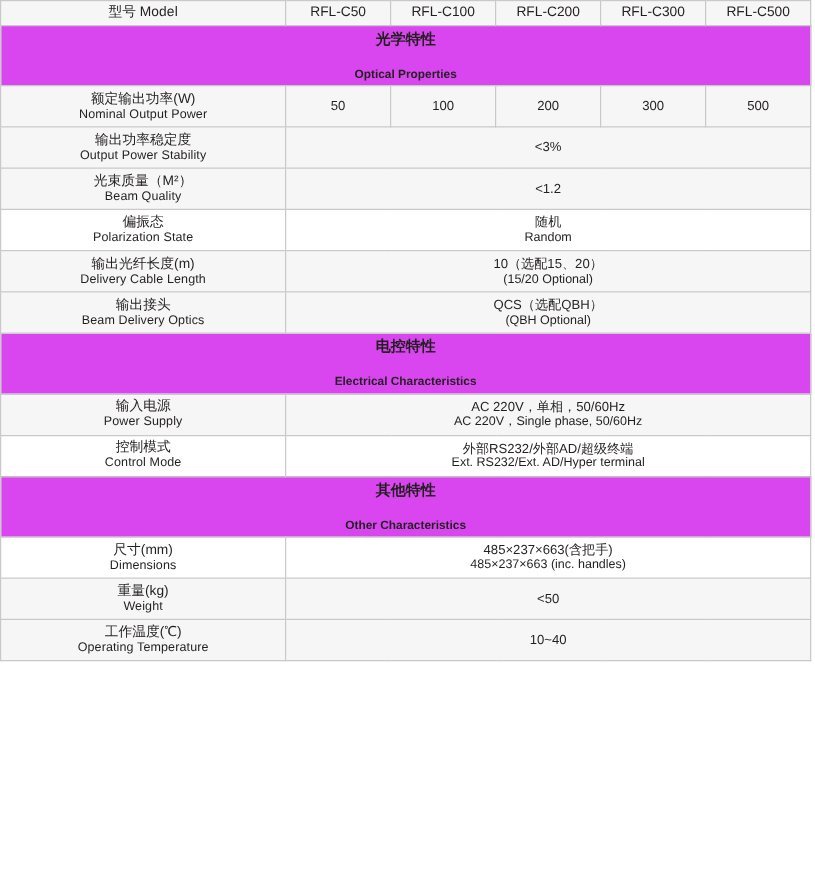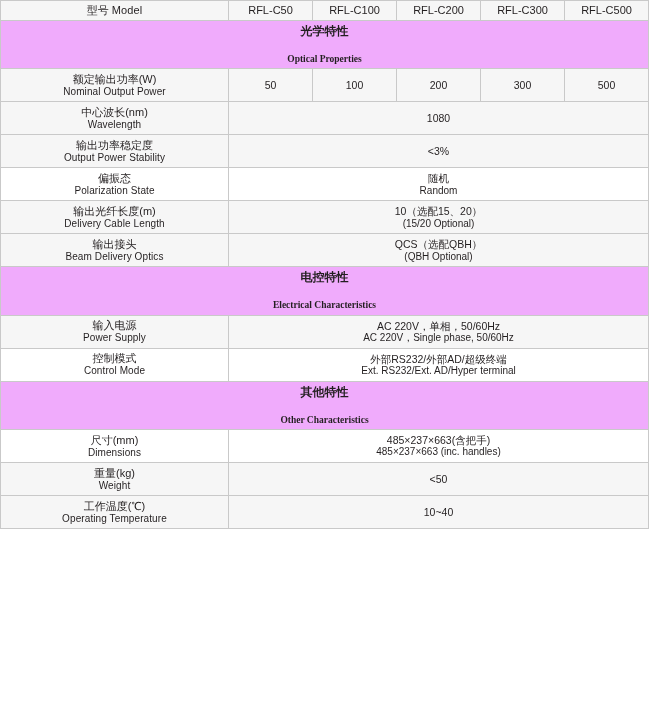--- a/index.html
+++ b/index.html
@@ -49,23 +49,22 @@
   }
   .val-cn {
     display: block;
     font-size: 10.5px;
   }
   .val-en {
     display: block;
     font-size: 10px;
   }
   .section {
-    background: #f0abfc;
+    background: #d946ef;
     padding: 4px 2px 5px 2px;
-    font-family: Liberation Serif, serif;
   }
   .section .sec-cn {
     display: block;
     font-size: 12px;
     font-weight: bold;
   }
   .section .sec-en {
     display: block;
     font-size: 9.5px;
     font-weight: bold;
@@ -132,42 +131,42 @@
         <span class="label-en">Nominal Output Power</span>
       </td>
       <td class="val">50</td>
       <td class="val">100</td>
       <td class="val">200</td>
       <td class="val">300</td>
       <td class="val">500</td>
     </tr>
 
 
-    <tr class="shade row-tall">
-      <td class="label-cell">
-        <span class="label-cn">中心波长(nm)</span>
-        <span class="label-en">Wavelength</span>
-      </td>
-      <td class="val" colspan="5">
-        <span class="val-cn">1080</span>
-      </td>
-    </tr>
 
 
     <tr class="shade row-tall">
       <td class="label-cell">
         <span class="label-cn">输出功率稳定度</span>
         <span class="label-en">Output Power Stability</span>
       </td>
       <td class="val" colspan="5">
         <span class="val-cn">&lt;3%</span>
       </td>
     </tr>
 
 
+    <tr class="shade row-tall">
+      <td class="label-cell">
+        <span class="label-cn">光束质量（M²）</span>
+        <span class="label-en">Beam Quality</span>
+      </td>
+      <td class="val" colspan="5">
+        <span class="val-cn">&lt;1.2</span>
+      </td>
+    </tr>
 
     <tr class="plain row-tall">
       <td class="label-cell">
         <span class="label-cn">偏振态</span>
         <span class="label-en">Polarization State</span>
       </td>
       <td class="val" colspan="5">
         <span class="val-cn">随机</span>
         <span class="val-en">Random</span>
       </td>

